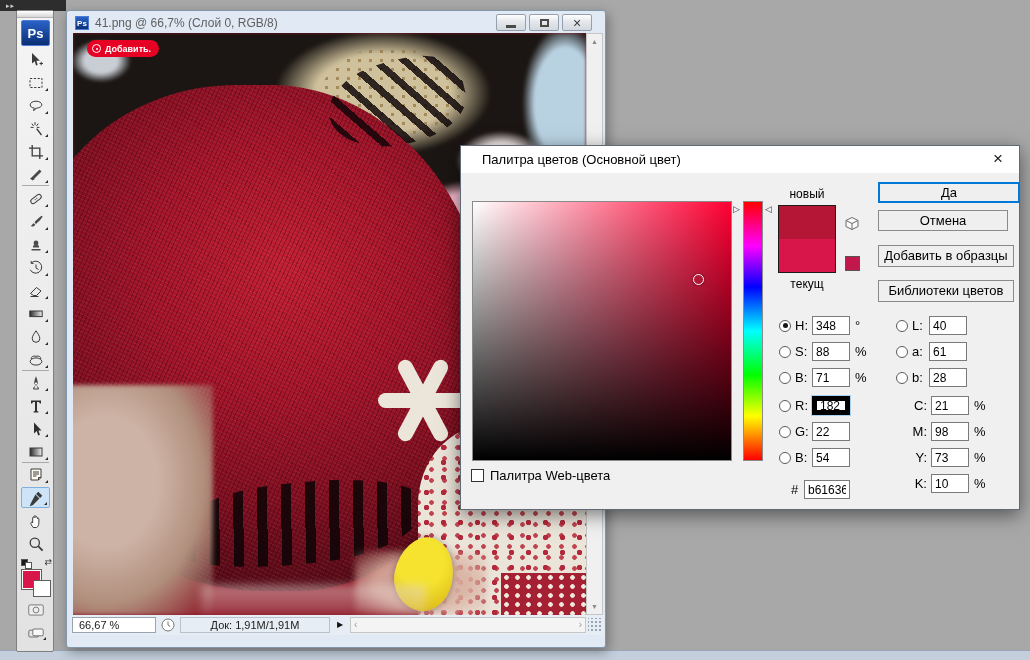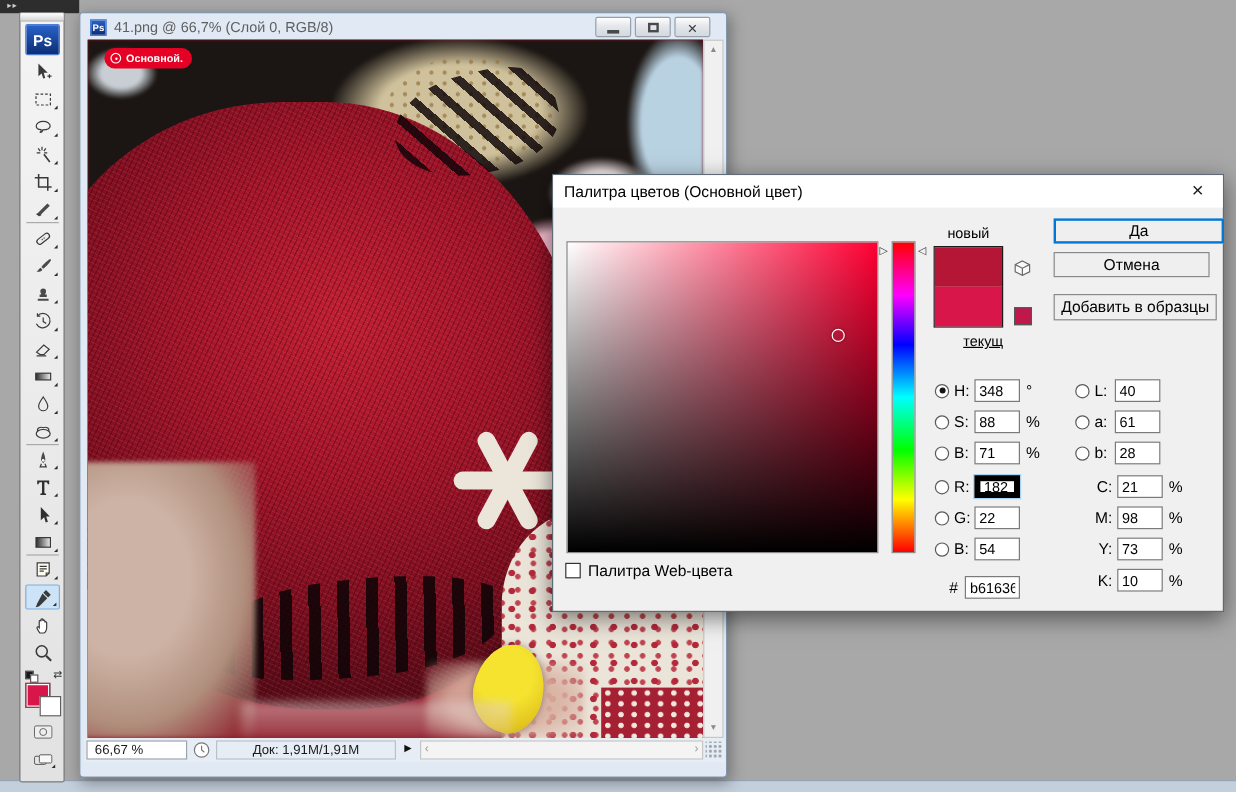--- a/index.html
+++ b/index.html
@@ -126,37 +126,37 @@
     border-radius:9px; display:flex; align-items:center; gap:4px; color:#fff; font-size:9px; font-weight:bold; }
   .save-badge .pin { width:9px; height:9px; border:1px solid #fff; border-radius:50%; position:relative; }
   .save-badge .pin::after { content:''; position:absolute; left:2.5px; top:2.5px; width:2px; height:2px; background:#fff; border-radius:50%; }
   .url-overlay { position:absolute; left:0; top:566px; width:258px; height:14px; background:#fdfdfd;
     border:1px solid #9fb0c8; font-size:8px; color:#2a3a66; padding:1px 3px; white-space:nowrap; overflow:hidden; }
 
   
   #dialog { position:absolute; left:460px; top:145px; width:560px; height:365px; background:#f0f0f0;
     border:1px solid #5f6a75; box-shadow:0 5px 18px rgba(0,0,0,.5); font-size:13px; color:#000; }
   .cp-titlebar { position:absolute; left:0; top:0; width:100%; height:27px; background:#fff; display:flex; align-items:center; }
-  .cp-title { margin-left:9px; font-size:13px; }
+  .cp-title { margin-left:21px; font-size:13px; }
   .cp-close { position:absolute; right:10px; top:2px; width:22px; height:22px; text-align:center; color:#1a1a1a; }
   .cp-close::before { content:'\00D7'; font-size:17px; line-height:22px; }
 
   .sb-field { position:absolute; left:11px; top:55px; width:260px; height:260px; border:1px solid #8a8a8a;
     background:linear-gradient(to bottom, rgba(0,0,0,0), #000), linear-gradient(to right, #fff, hsl(348,100%,50%)); }
   .picker-circle { position:absolute; left:220px; top:72px; width:11px; height:11px; border:1px solid #fff;
     border-radius:50%; box-shadow:0 0 2px rgba(0,0,0,.6); }
   .hue-slider { position:absolute; left:282px; top:55px; width:20px; height:260px; border:1px solid #8a8a8a;
     background:linear-gradient(to bottom,#f00 0%,#f0f 17%,#00f 33%,#0ff 50%,#0f0 67%,#ff0 83%,#f00 100%); }
   .hue-arrow-l { position:absolute; left:272px; top:58px; font-size:9px; color:#333; }
   .hue-arrow-l::before { content:'\25B7'; }
   .hue-arrow-r { position:absolute; left:304px; top:58px; font-size:9px; color:#333; }
   .hue-arrow-r::before { content:'\25C1'; }
 
   .label-new { position:absolute; left:317px; top:41px; width:58px; text-align:center; font-size:12px; }
-  .label-current { position:absolute; left:317px; top:131px; width:58px; text-align:right; font-size:12px;text-decoration:underline; }
+  .label-current { position:absolute; left:317px; top:131px; width:58px; text-align:center; font-size:12px; }
   .swatch-stack { position:absolute; left:317px; top:59px; width:58px; height:68px; border:1px solid #1a1a1a; }
   .swatch-new { position:absolute; left:0; top:0; width:100%; height:50%; }
   .swatch-current { position:absolute; left:0; top:50%; width:100%; height:50%; }
   .gamut-cube { position:absolute; left:382px; top:70px; width:18px; height:16px; }
   .gamut-swatch { position:absolute; left:384px; top:110px; width:15px; height:15px; border:1px solid #555; }
 
   .cp-btn { position:absolute; left:417px; height:21px; background:#efefef; border:1px solid #8a8a8a;
     font-size:13px; text-align:center; padding-top:2px; font-family:"Liberation Sans",sans-serif; }
   .cp-btn.default { border:2px solid #0078d7; padding-top:1px; }
 
@@ -374,21 +374,21 @@
           <div class="arm a2"></div>
           <div class="arm a3"></div>
         </div>
         <div class="ph-redband"></div>
         <div class="ph-hand"></div>
         <div class="ph-knuckle"></div>
         <div class="ph-nail"></div>
         <div class="ph-bottomblur"></div>
         <div class="save-badge">
           <span class="pin"></span>
-          <span>Основной.</span>
+          <span>Добавить.</span>
         </div>
       </div>
     </div>
 
     <div class="v-scroll">
       <div class="arr up"></div>
       <div class="arr down"></div>
     </div>
 
     <div class="status-bar">
@@ -429,20 +429,21 @@
 
     <div class="gamut-cube"><svg viewBox="0 0 18 16">
           <path fill="#fafafa" stroke="#6a6a6a" d="M9 1.5L15 4.5v6L9 13.5 3 10.5v-6z"></path>
           <path fill="none" stroke="#6a6a6a" d="M3 4.5l6 3 6-3M9 7.5v6"></path>
         </svg></div>
     <div class="gamut-swatch" style="background-color: rgb(194, 23, 74);"></div>
 
     <div class="cp-btn default" style="top:36px;width:142px">Да</div>
     <div class="cp-btn" style="top:64px;width:130px">Отмена</div>
     <div class="cp-btn" style="top:99px;width:136px;height:22px">Добавить в образцы</div>
+    <div class="cp-btn" style="top:134px;width:136px;height:22px">Библиотеки цветов</div>
 
     <div class="cp-row" style="left:318px;top:170px">
       <span class="cpradio sel"></span>
       <span class="flabel">H:</span>
       <input class="cpfield" value="348" style="">
       <span class="funit">°</span>
     </div>
     <div class="cp-row" style="left:318px;top:196px">
       <span class="cpradio"></span>
       <span class="flabel">S:</span>

